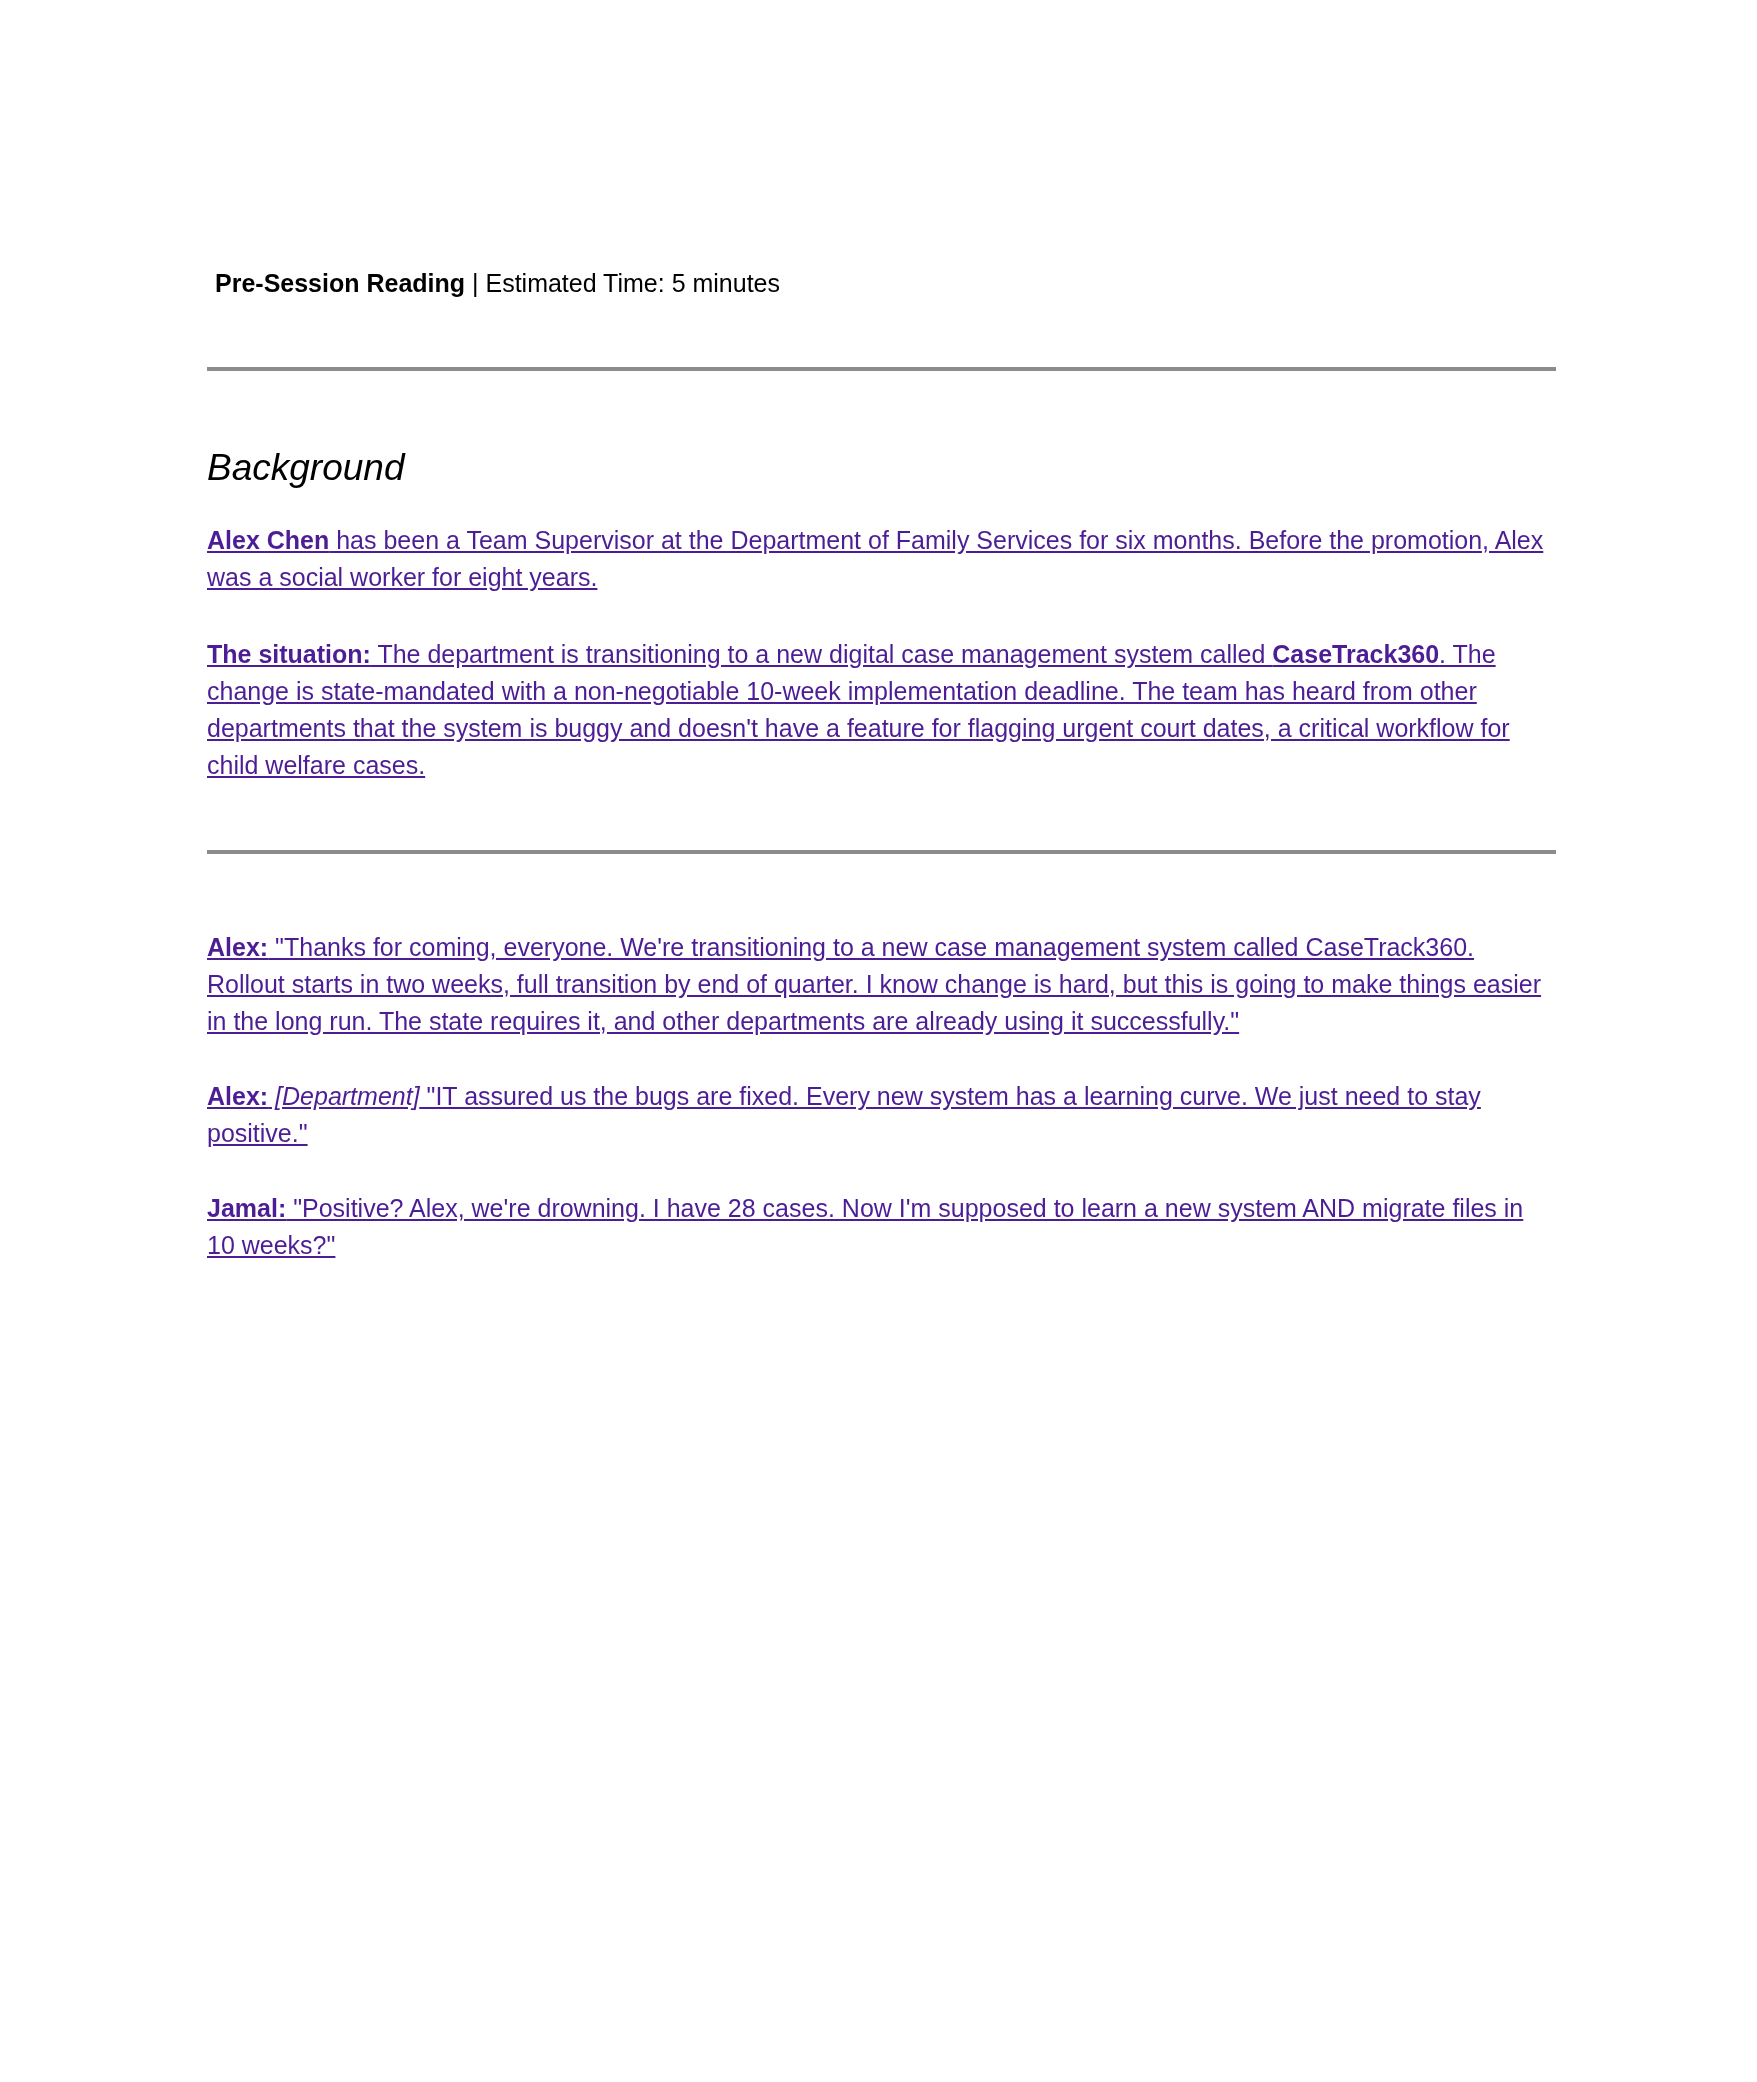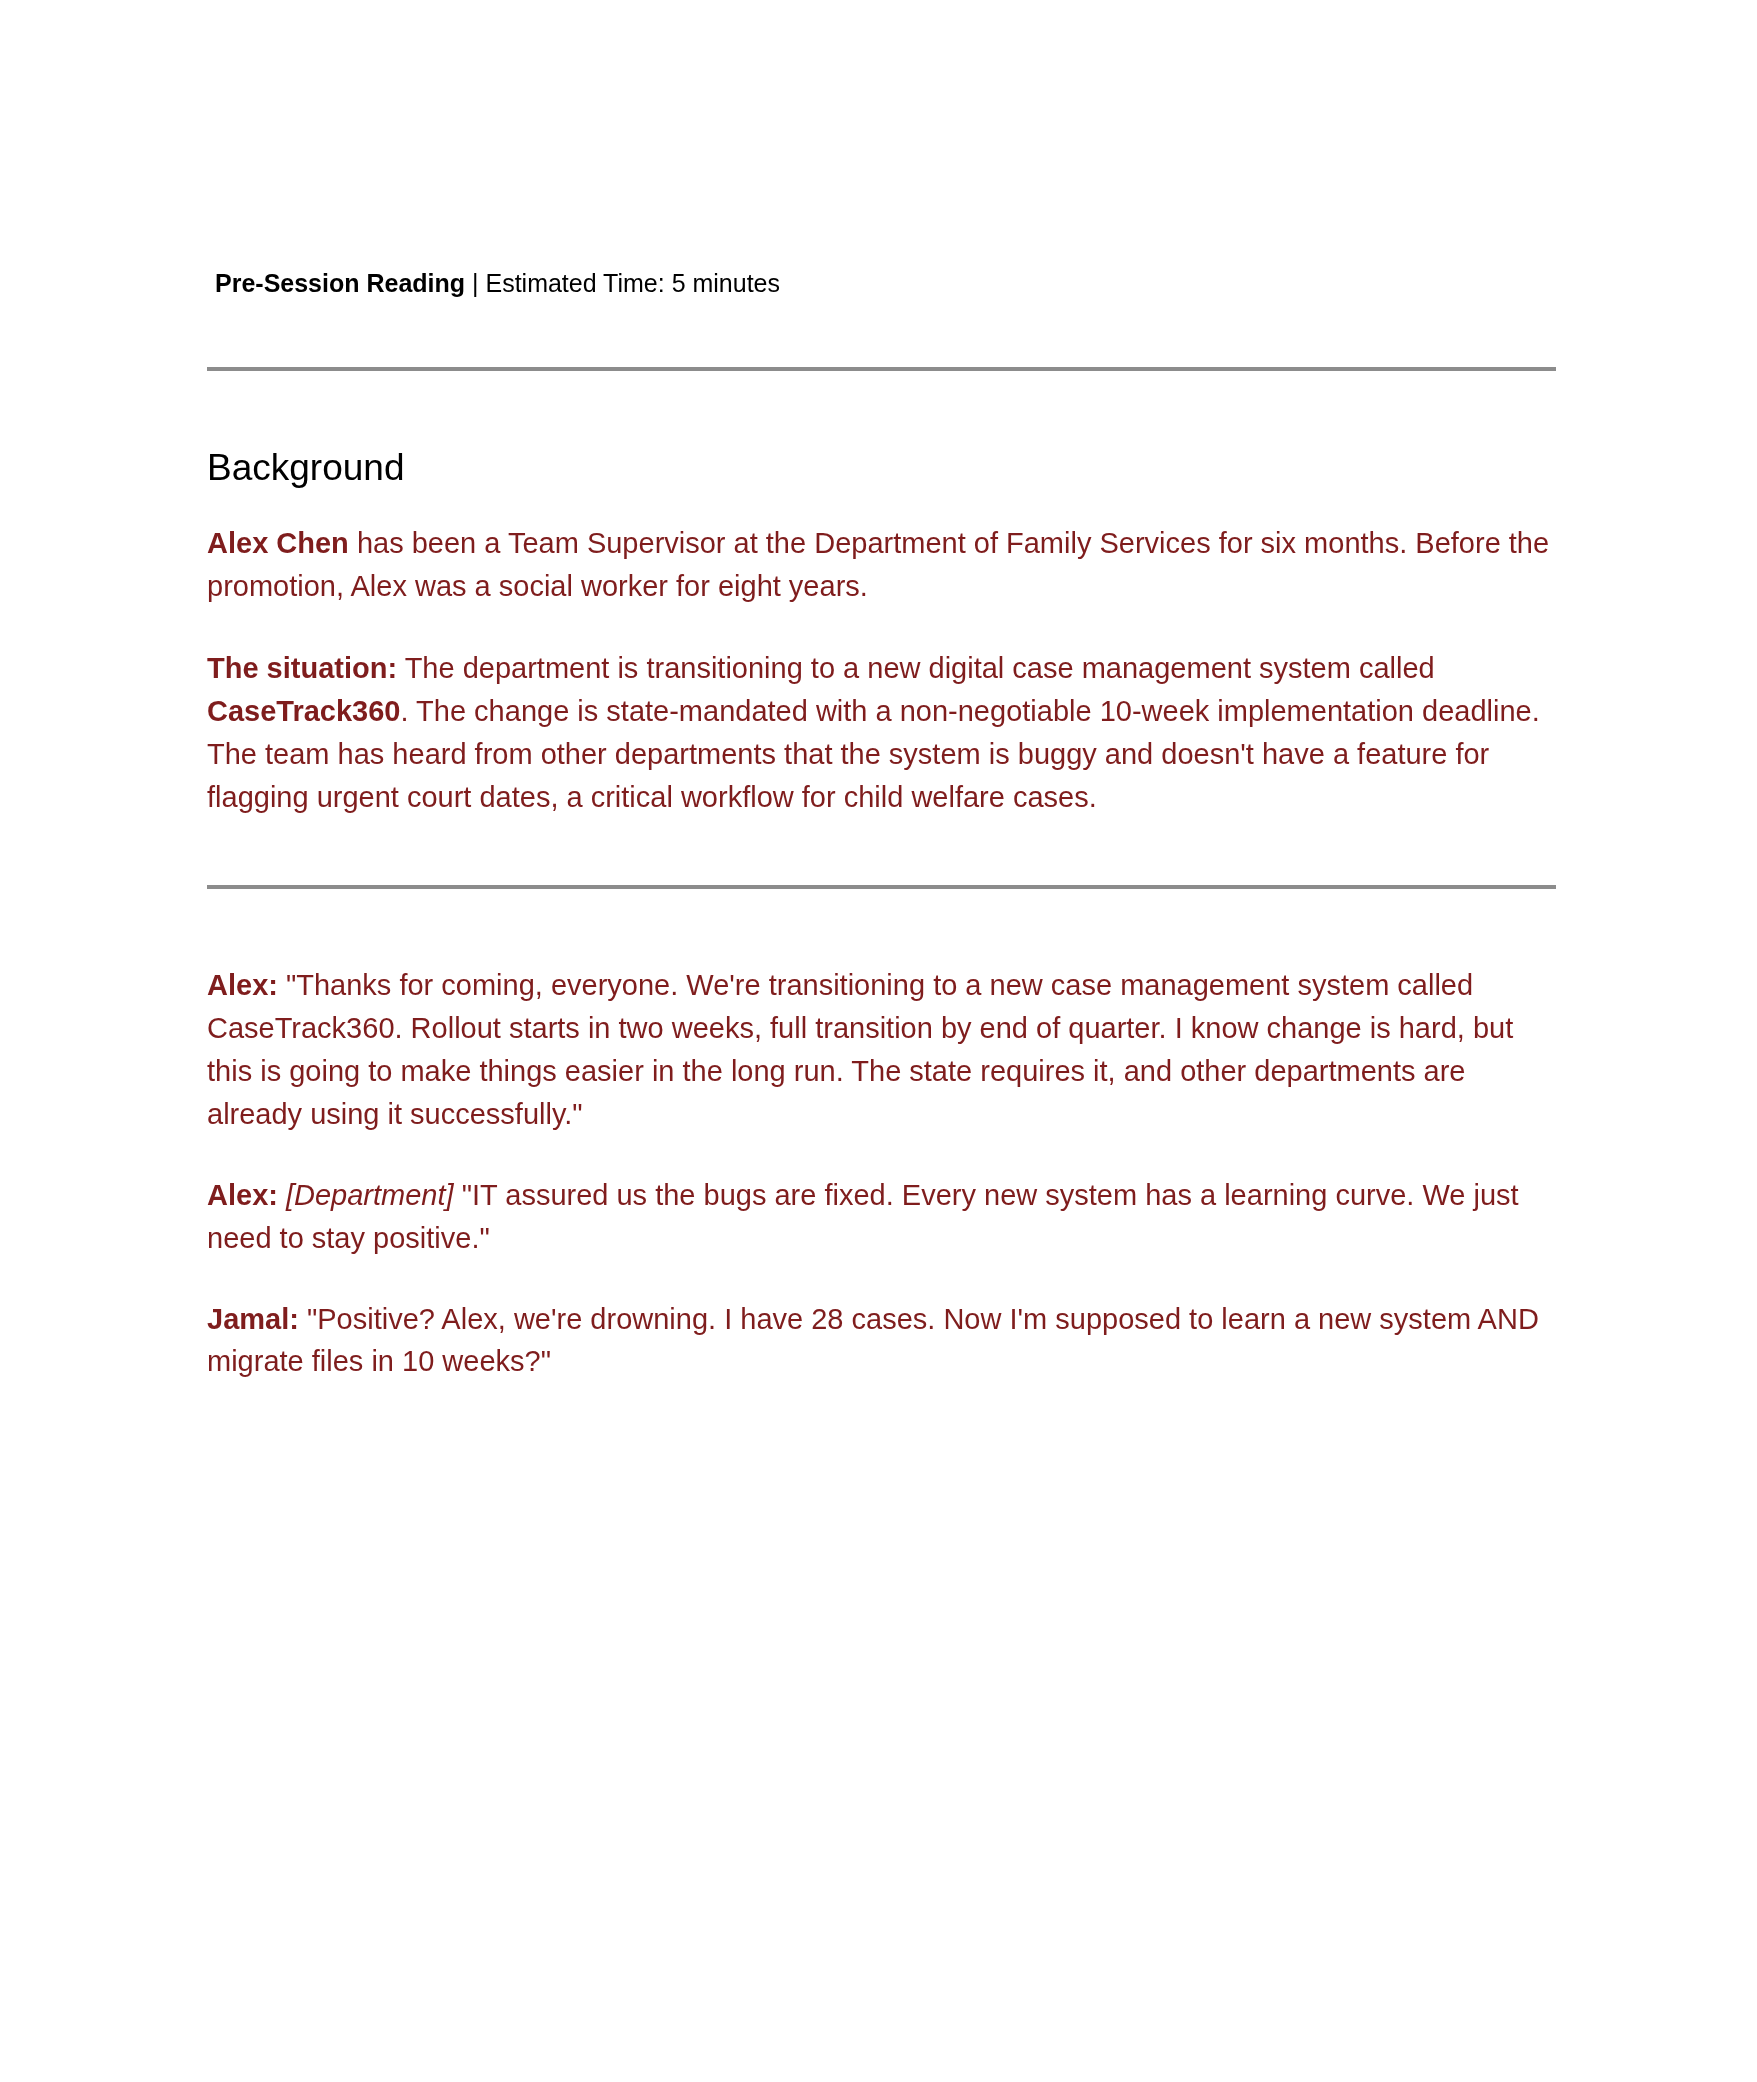--- a/index.html
+++ b/index.html
@@ -46,27 +46,29 @@
     border-top: 4.3px solid #8c8c8c;
     margin: 66px 0 75px 0;
     width: 1349px;
   }
   h2.section-heading {
     font-size: 37px;
     font-weight: 400;
     line-height: 1.2;
     margin: 0 0 31px 0;
     color: #000000;
+    font-style: italic;
   }
   p.body-para {
-    font-size: 29px;
+    font-size: 25px;
     font-weight: 400;
     line-height: 1.48;
     margin: 0 0 40px 0;
-    color: #7f1d1d;
+    color: #4c1d95;
+    text-decoration: underline;
   }
   p.body-para:last-child { margin-bottom: 0; }
   p.body-para b { font-weight: 700; }
   p.body-para i { font-style: italic; }
   .meeting p.body-para { margin-bottom: 38px; }
 </style>
 </head>
 <body>
 
 <div class="page">

